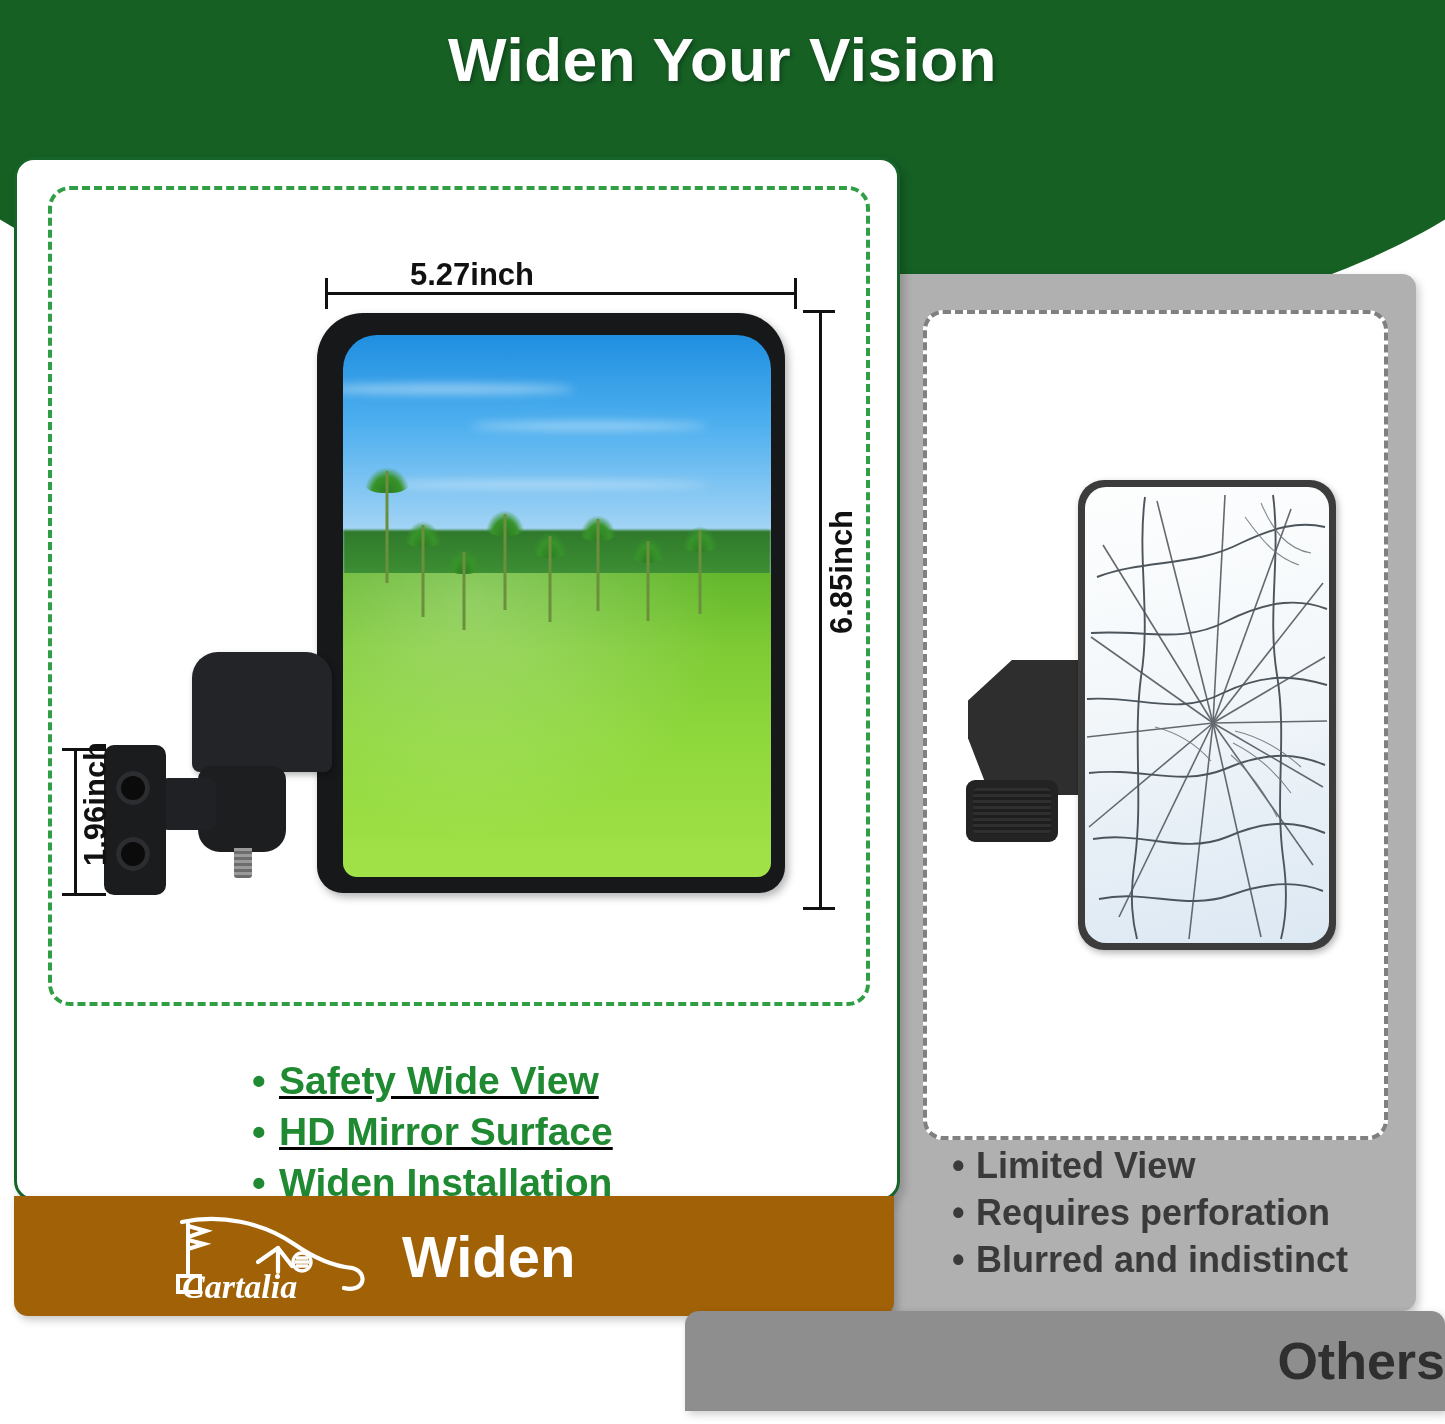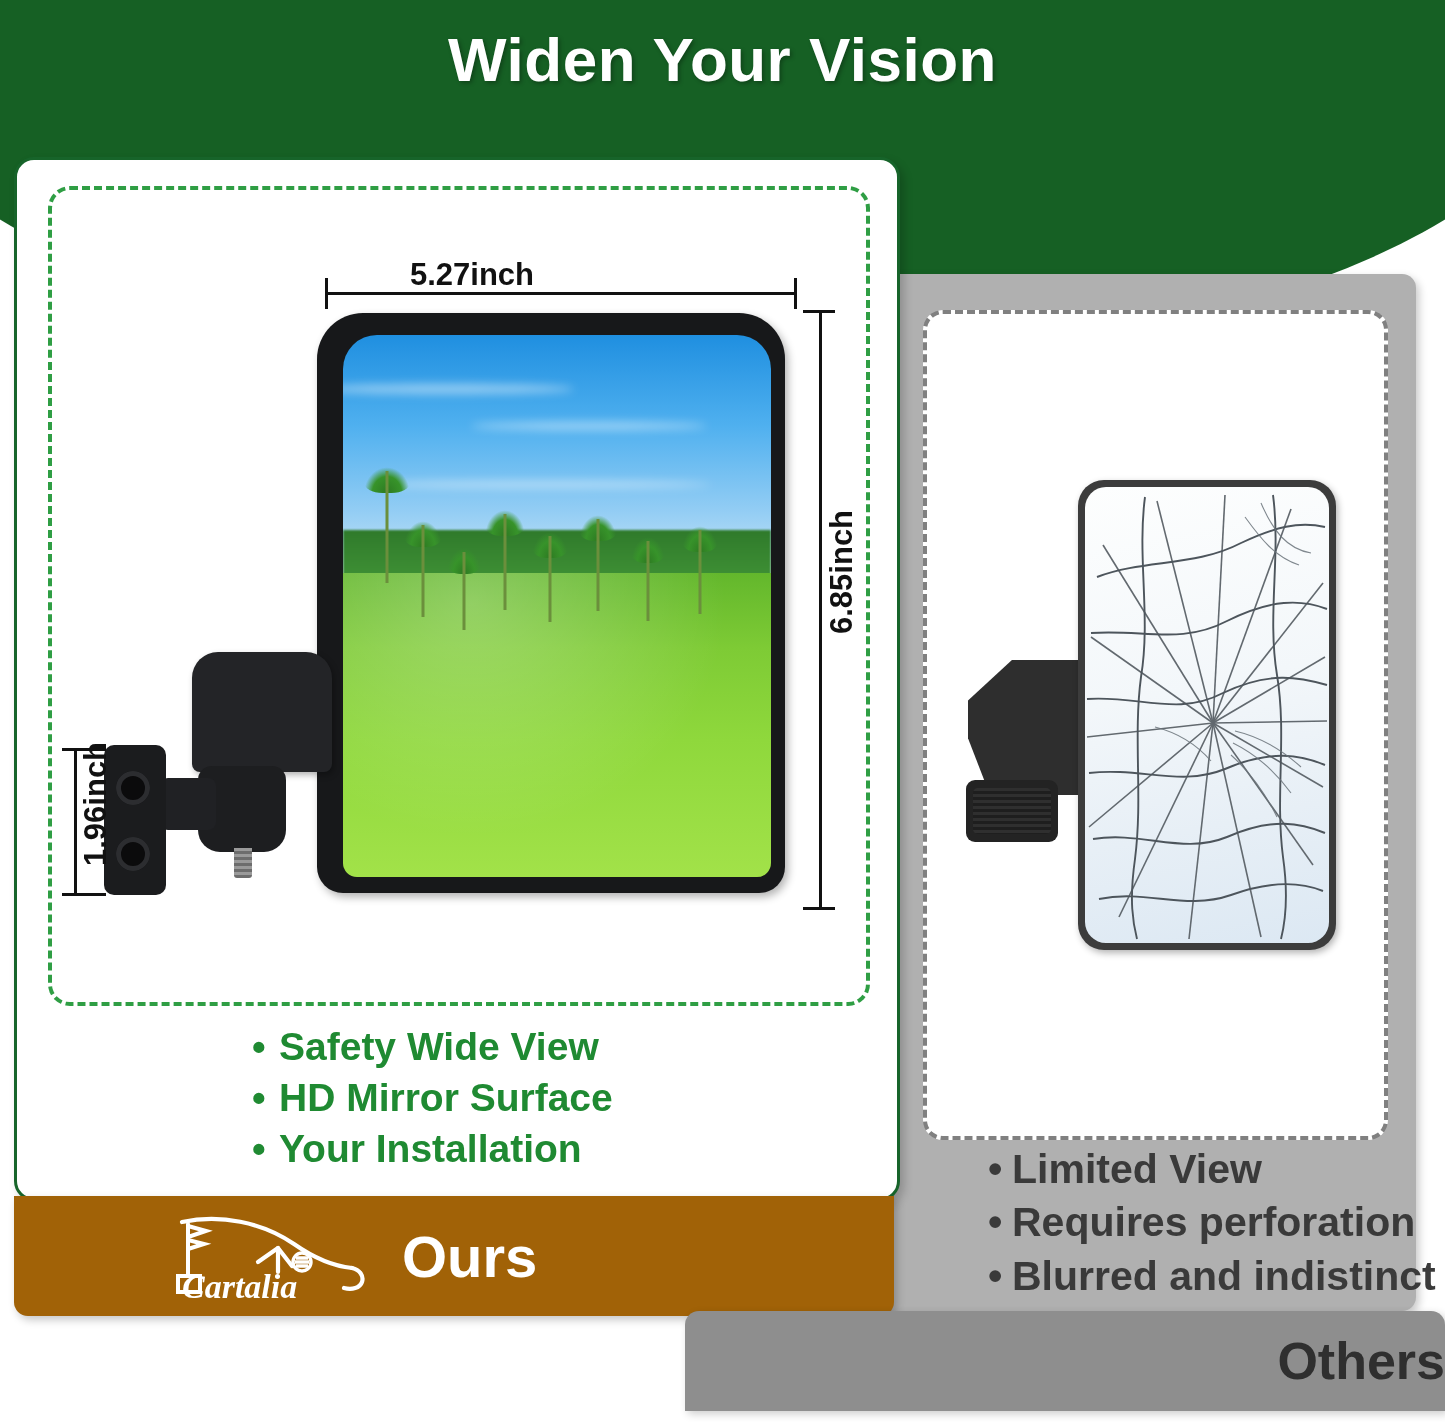--- a/index.html
+++ b/index.html
@@ -14,22 +14,22 @@
       color:#ffffff;font-size:62px;font-weight:bold;letter-spacing:.5px;
       text-shadow:2px 2px 4px rgba(0,0,0,.30);}
 
   
   #others-panel{position:absolute;left:683px;top:274px;width:733px;height:1037px;
       background:#b0b0b0;border-radius:14px;
       box-shadow:3px 4px 9px rgba(0,0,0,.22);}
   #others-inner{position:absolute;left:240px;top:36px;width:457px;height:822px;
       background:#ffffff;border:4px dashed #808080;border-radius:20px;}
   #others-bullets{position:absolute;left:952px;top:1143px;width:460px;}
-  .g-bullet{color:#3a3a3a;font-size:41px;font-weight:bold;line-height:1.30;
-      white-space:nowrap;margin-left:36px;}
+  .g-bullet{color:#3a3a3a;font-size:36px;font-weight:bold;line-height:1.30;
+      white-space:nowrap;}
   .g-bullet .dot{display:inline-block;width:24px;}
 
   
   #cracked-wrap{position:absolute;left:1078px;top:480px;width:258px;height:470px;}
   #cracked-body{position:absolute;inset:0;background:#3c3c3c;border-radius:26px;
       box-shadow:2px 3px 7px rgba(0,0,0,.3);}
   #cracked-glass{position:absolute;left:7px;top:7px;right:7px;bottom:7px;
       border-radius:21px;overflow:hidden;
       background:linear-gradient(168deg,#fdfefe 0%,#f3f7fa 44%,#e7eff6 72%,#dce8f3 100%);}
   #cracked-arm{position:absolute;left:-110px;top:180px;width:122px;height:135px;
@@ -92,21 +92,21 @@
 
   
   .dim-line{position:absolute;background:#111111;}
   .dim-label{position:absolute;color:#111111;font-size:31px;font-weight:bold;
       white-space:nowrap;}
   #dim-w-label{left:472px;top:257px;transform:translateX(-50%);}
   #dim-h-label{left:824px;top:634px;transform:rotate(-90deg);transform-origin:left top;}
   #dim-v-label{left:78px;top:866px;transform:rotate(-90deg);transform-origin:left top;}
 
   
-  #ours-bullets{position:absolute;left:252px;top:1021px;width:560px;}
+  #ours-bullets{position:absolute;left:252px;top:1055px;width:560px;text-decoration:underline;}
   .o-bullet{color:#1f8a32;font-size:39px;font-weight:bold;line-height:1.31;
       white-space:nowrap;}
   .o-bullet .dot{display:inline-block;width:27px;}
 
   
   #ours-footer{position:absolute;left:14px;top:1196px;width:880px;height:120px;
       background:#a16207;border-radius:0 0 14px 14px;
       display:flex;align-items:center;
       box-shadow:3px 4px 8px rgba(0,0,0,.22);}
   #ours-logo{margin-left:152px;width:206px;height:92px;position:relative;}
@@ -249,21 +249,21 @@
 <div class="dim-label" id="dim-h-label">6.85inch</div>
 
 <div class="dim-line" style="left:74px;top:748px;width:3px;height:148px;"></div>
 <div class="dim-line" style="left:62px;top:748px;width:44px;height:3px;"></div>
 <div class="dim-line" style="left:62px;top:893px;width:44px;height:3px;"></div>
 <div class="dim-label" id="dim-v-label">1.96inch</div>
 
 <div id="ours-bullets">
   <div class="o-bullet"><span class="dot">•</span><span>Safety Wide View</span></div>
   <div class="o-bullet"><span class="dot">•</span><span>HD Mirror Surface</span></div>
-  <div class="o-bullet"><span class="dot">•</span><span>Your Installation</span></div>
+  <div class="o-bullet"><span class="dot">•</span><span>Widen Installation</span></div>
 </div>
 
 <div id="ours-footer">
   <div id="ours-logo">
     <svg viewBox="0 0 206 92" width="206" height="92">
       <g fill="none" stroke="#ffffff" stroke-width="4.2" stroke-linecap="round" stroke-linejoin="round">
         <path d="M16 12 C54 4 96 12 128 34 C148 48 166 56 186 58"></path>
         <path d="M186 58 C194 60 198 66 196 72 C194 78 186 80 178 78"></path>
         <path d="M92 52 L112 38 L126 56"></path>
         <path d="M112 38 L112 62"></path>
@@ -274,18 +274,18 @@
       </g>
       <g fill="none" stroke="#ffffff" stroke-width="4" stroke-linecap="round">
         <path d="M22 14 L22 66"></path>
         <path d="M22 16 L40 21 L22 27"></path>
         <path d="M22 30 L38 34 L22 39"></path>
         <path d="M12 66 L34 66 L34 82 L12 82 Z"></path>
       </g>
       <text x="16" y="88" fill="#ffffff" font-family="'Liberation Serif',serif" font-size="34" font-style="italic" font-weight="bold">Cartalia</text>
     </svg>
   </div>
-  <div id="ours-label">Ours</div>
+  <div id="ours-label">Widen</div>
 </div>
 
 <div id="others-footer">
   <div id="others-label">Others</div>
 </div>
 
 </body></html>

